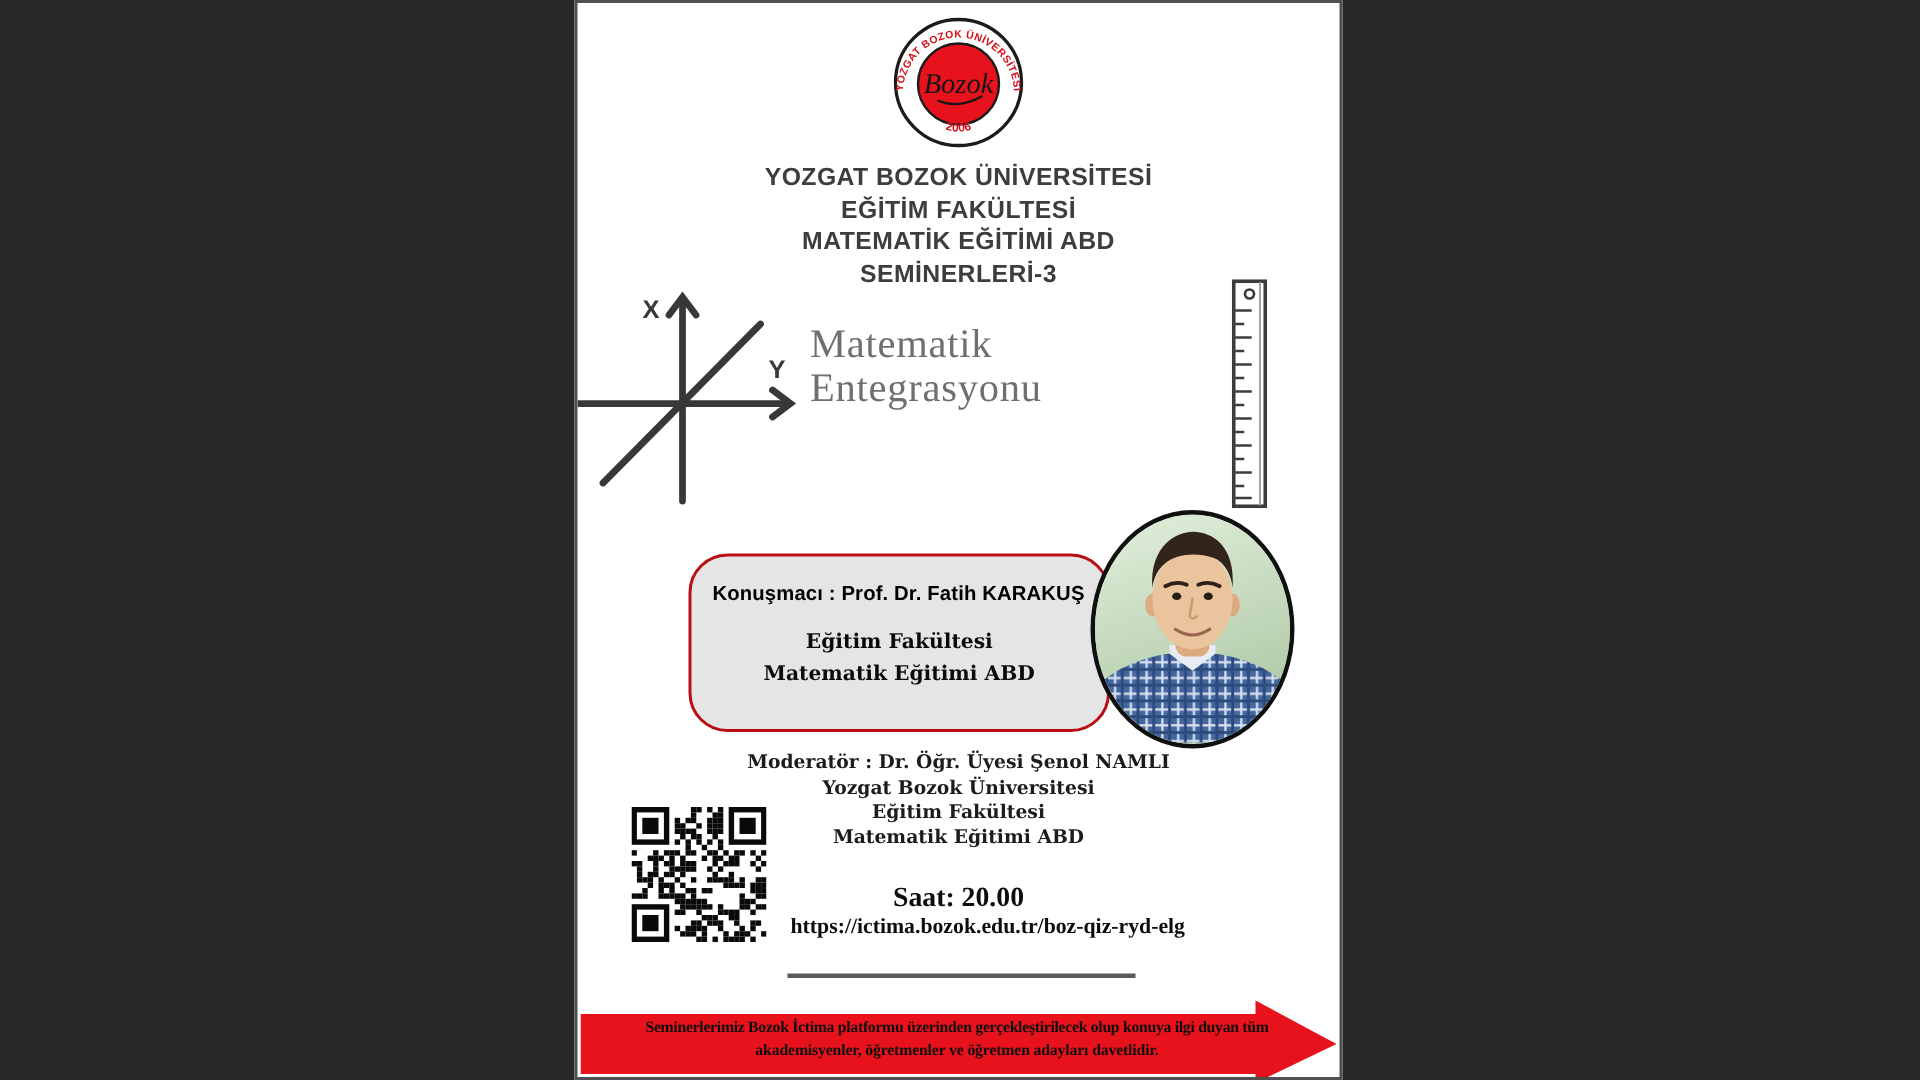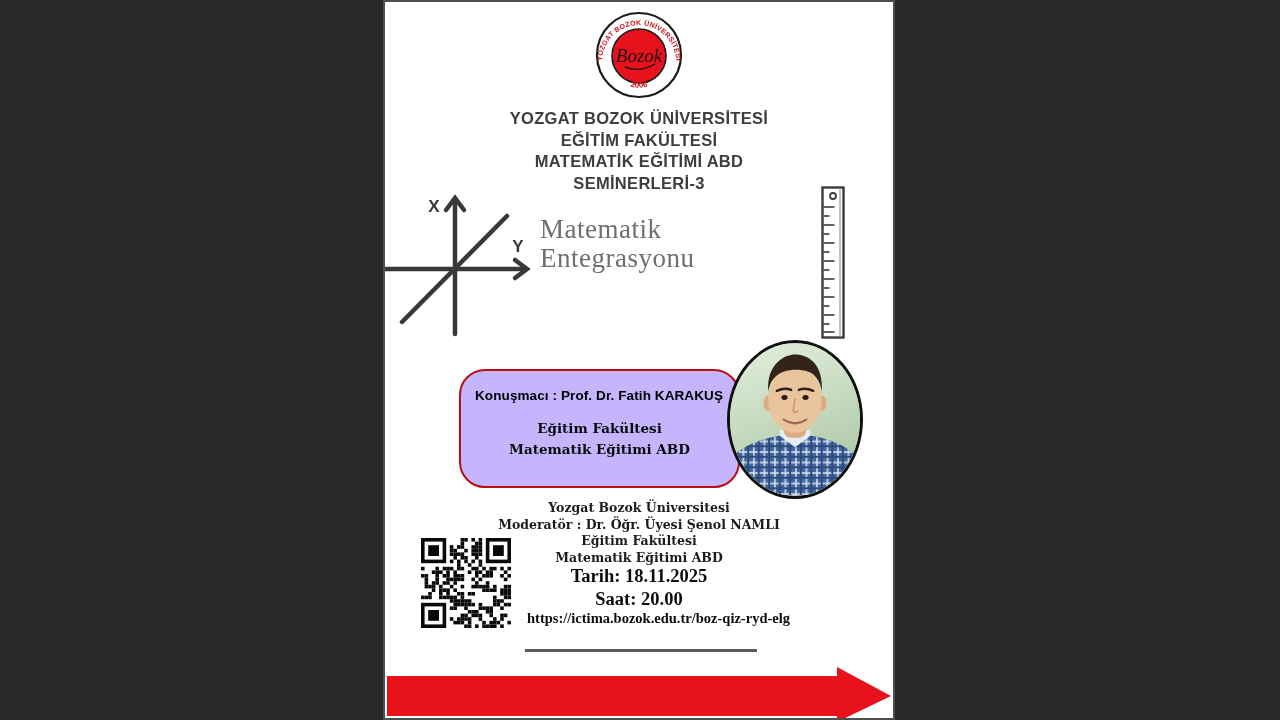--- a/index.html
+++ b/index.html
@@ -25,21 +25,21 @@
   
   .ruler { position:absolute; left:436px; top:184px; }
 
   
   .main-title { position:absolute; left:155px; top:213px;
     font-family:"Liberation Serif", serif; font-size:27px; line-height:28.5px;
     color:#6f6f6f; letter-spacing:.5px; }
 
   
   .speaker-box { position:absolute; left:74px; top:367px; width:281px; height:119px;
-    background:#c4b5fd; border:2px solid #b80e14; border-radius:26px; z-index:1; }
+    background:#e5e5e5; border:2px solid #b80e14; border-radius:26px; z-index:1; }
   .speaker-intro { position:absolute; left:14px; top:17px; font-size:13.5px; font-weight:bold;
     color:#000; letter-spacing:.1px; }
   .speaker-lines { position:absolute; left:0; top:47px; width:100%; text-align:center;
     font-family:"DejaVu Serif", serif; font-weight:bold; font-size:13.5px;
     line-height:21px; color:#0a0a0a; }
 
   
   .portrait { position:absolute; left:342px; top:338px; width:136px; height:159px;
     border:3px solid #101010; border-radius:50%; overflow:hidden; z-index:2; background:#cfe2c9; }
   .portrait svg { display:block; }
@@ -173,22 +173,22 @@
         <path d="M 49,49 Q 57,45 64,48" stroke="#2e2016" stroke-width="2.6" fill="none" stroke-linecap="round"></path>
         <path d="M 72,48 Q 79,45 87,49" stroke="#2e2016" stroke-width="2.6" fill="none" stroke-linecap="round"></path>
         <ellipse cx="57" cy="56" rx="3.2" ry="2.6" fill="#291c12"></ellipse>
         <ellipse cx="79" cy="56" rx="3.2" ry="2.6" fill="#291c12"></ellipse>
         <path d="M 68,58 L 66,70 Q 68,73 71,70" stroke="#c89a6f" stroke-width="1.8" fill="none" stroke-linecap="round"></path>
         <path d="M 56,79 Q 68,87 80,79" stroke="#9a6450" stroke-width="2.2" fill="none" stroke-linecap="round"></path>
       </svg>
     </div>
 
     <div class="moderator-block">
+      <div>Moderatör : Dr. Öğr. Üyesi Şenol NAMLI</div>
       <div>Yozgat Bozok Üniversitesi</div>
-      <div>Moderatör : Dr. Öğr. Üyesi Şenol NAMLI</div>
       <div>Eğitim Fakültesi</div>
       <div>Matematik Eğitimi ABD</div>
     </div>
 
     <svg class="qr" viewBox="0 0 90 90" id="qr-svg">
         <rect x="39.60" y="0.00" width="3.60" height="3.60" fill="#0a0a0a"></rect>
         <rect x="43.20" y="0.00" width="3.60" height="3.60" fill="#0a0a0a"></rect>
         <rect x="50.40" y="0.00" width="3.60" height="3.60" fill="#0a0a0a"></rect>
         <rect x="57.60" y="0.00" width="3.60" height="3.60" fill="#0a0a0a"></rect>
         <rect x="39.60" y="3.60" width="3.60" height="3.60" fill="#0a0a0a"></rect>
@@ -400,24 +400,27 @@
         <rect x="3.6" y="3.6" width="18" height="18" fill="#fff"></rect>
         <rect x="7.2" y="7.2" width="10.8" height="10.8" fill="#0a0a0a"></rect>
         <rect x="64.8" y="0" width="25.2" height="25.2" fill="#0a0a0a"></rect>
         <rect x="68.4" y="3.6" width="18" height="18" fill="#fff"></rect>
         <rect x="72" y="7.2" width="10.8" height="10.8" fill="#0a0a0a"></rect>
         <rect x="0" y="64.8" width="25.2" height="25.2" fill="#0a0a0a"></rect>
         <rect x="3.6" y="68.4" width="18" height="18" fill="#fff"></rect>
         <rect x="7.2" y="72" width="10.8" height="10.8" fill="#0a0a0a"></rect>
       </svg>
 
-    <div class="sched-date">Tarih: 18.11.2025</div>
     <div class="sched-time">Saat: 20.00</div>
     <div class="sched-url">https://ictima.bozok.edu.tr/boz-qiz-ryd-elg</div>
 
     <div class="divider"></div>
 
     <svg class="banner-svg" width="506" height="58" viewBox="0 0 506 58">
       <polygon points="0,12 450,12 450,3 504,32 450,58 450,52 0,52" fill="#e8121c"></polygon>
     </svg>
+    <div class="banner-text">
+      <div class="banner-line1">Seminerlerimiz Bozok İctima platformu üzerinden gerçekleştirilecek olup konuya ilgi duyan tüm</div>
+      <div class="banner-line2">akademisyenler, öğretmenler ve öğretmen adayları davetlidir.</div>
+    </div>
 
   </div>
 </div>
 
 </body></html>

